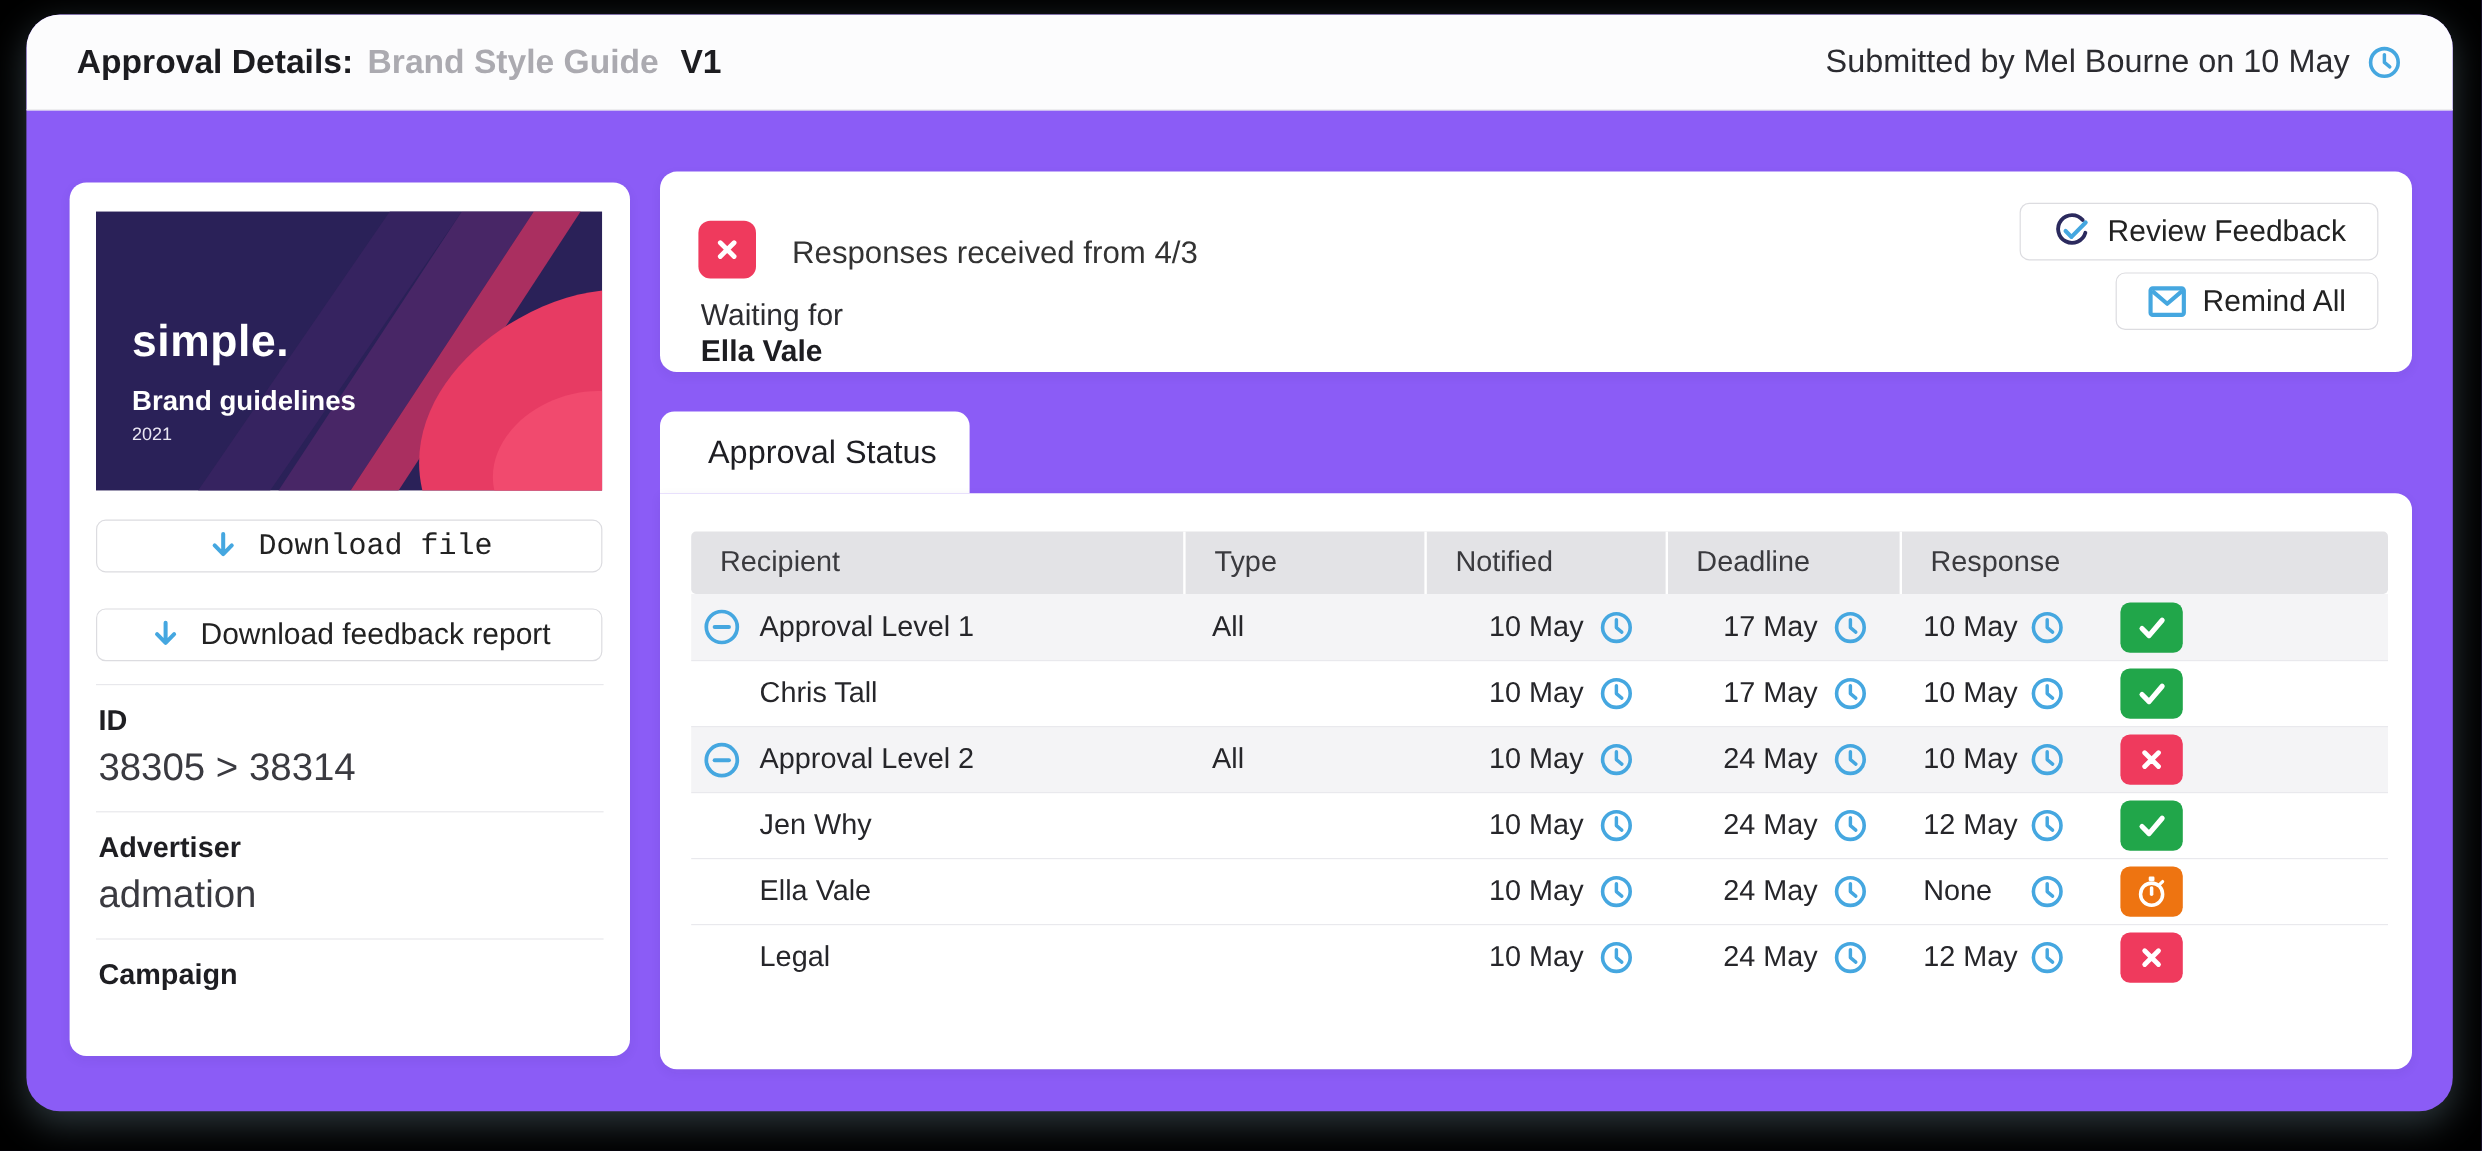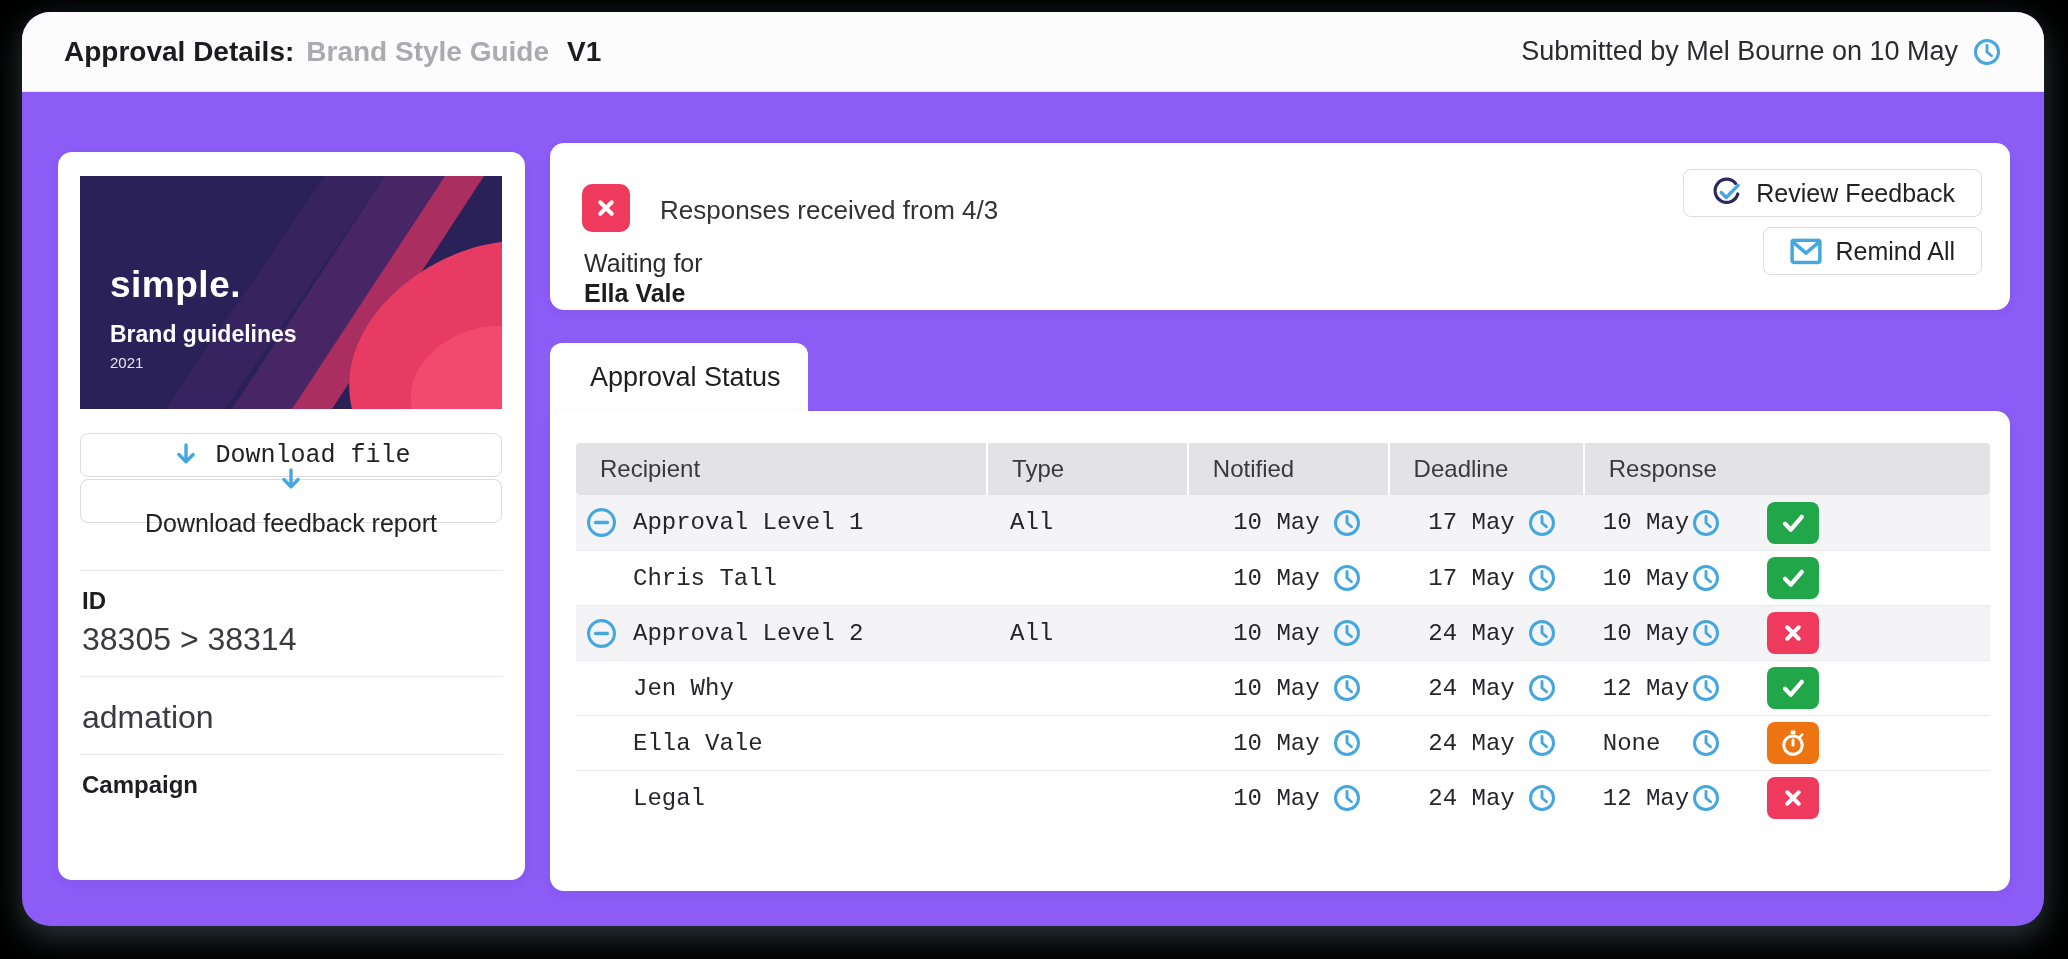--- a/index.html
+++ b/index.html
@@ -28,21 +28,21 @@
   .preview { position:absolute; left:22px; top:24px; width:422px; height:233px; overflow:hidden; }
   .preview svg { position:absolute; left:0; top:0; }
   .pv-logo  { position:absolute; left:30px; top:88px;  color:#fff; font-size:37px; font-weight:bold; letter-spacing:.5px; }
   .pv-title { position:absolute; left:30px; top:145px; color:#fff; font-size:23px; font-weight:bold; }
   .pv-year  { position:absolute; left:30px; top:178px; color:#e9e6f2; font-size:15px; }
 
   .dl-btn { position:absolute; left:22px; width:422px; height:44px; background:#fff;
             border:1px solid #dcdce0; border-radius:8px; display:flex; align-items:center;
             justify-content:center; gap:14px; font-size:25px; color:#222; cursor:pointer; }
   .dl-btn.first { top:281px;font-family:Liberation Mono, monospace; }
-  .dl-btn.second { top:327px;flex-direction:column; }
+  .dl-btn.second { top:355px; }
 
   .meta { position:absolute; left:22px; right:22px; top:418px; }
   .meta-row { border-top:1px solid #e8e8ec; padding:16px 2px 18px 2px; }
   .meta-label { font-size:24px; font-weight:bold; color:#1e1e22; }
   .meta-value { font-size:32px; color:#3a3a40; margin-top:6px; }
   .meta-value:empty { display:none; }
 
   
   .right-col { position:absolute; left:528px; top:0; right:34px; bottom:0; }
 
@@ -68,21 +68,21 @@
 
   .tbl { position:absolute; left:26px; right:20px; top:20px;margin-top:12px; }
   .thead { display:flex; background:#e3e3e6; border-radius:4px; height:52px; align-items:stretch; }
   .th { display:flex; align-items:center; padding-left:24px; font-size:24px; color:#3a3a3e; }
   .th + .th { border-left:2px solid #fff; }
   .c1 { width:29%; } .c2 { width:14.2%; } .c3 { width:14.2%; } .c4 { width:13.8%; } .c5 { width:28.8%; }
 
   .trow { display:flex; height:55px; align-items:center; }
   .trow + .trow { border-top:1px solid #e9e9ed; }
   .trow.level-row { background:#f4f4f6; }
-  .cell { display:flex; align-items:center; font-size:24px; color:#26262a; height:100%;font-family:Liberation Mono, monospace; }
+  .cell { display:flex; align-items:center; font-size:24px; color:#26262a; height:100%; }
   .cell.c1 { padding-left:10px; gap:16px; }
   .minus-wrap { width:31px; height:31px; display:flex; cursor:pointer; }
   .minus-wrap.hidden { visibility:hidden; }
   .cell.c2 { padding-left:24px; }
   .cell.c3, .cell.c4 { justify-content:flex-end; padding-right:26px; gap:12px; }
   .cell.c5 { padding-left:20px; gap:0; }
   .cell.c5 .date { width:88px; }
   .badge { width:52px; height:42px; border-radius:8px; margin-left:46px;
            display:flex; align-items:center; justify-content:center; }
   .badge.approved { background:#21a64a; }
@@ -178,20 +178,21 @@
           </svg>
         <span>Download feedback report</span>
       </div>
 
       <div class="meta">
         <div class="meta-row">
           <div class="meta-label">ID</div>
           <div class="meta-value">38305 &gt; 38314</div>
         </div>
         <div class="meta-row">
+          <div class="meta-label">Advertiser</div>
           <div class="meta-value">admation</div>
         </div>
         <div class="meta-row">
           <div class="meta-label">Campaign</div>
 
         </div>
       </div>
     </div>
 
     <div class="right-col">

